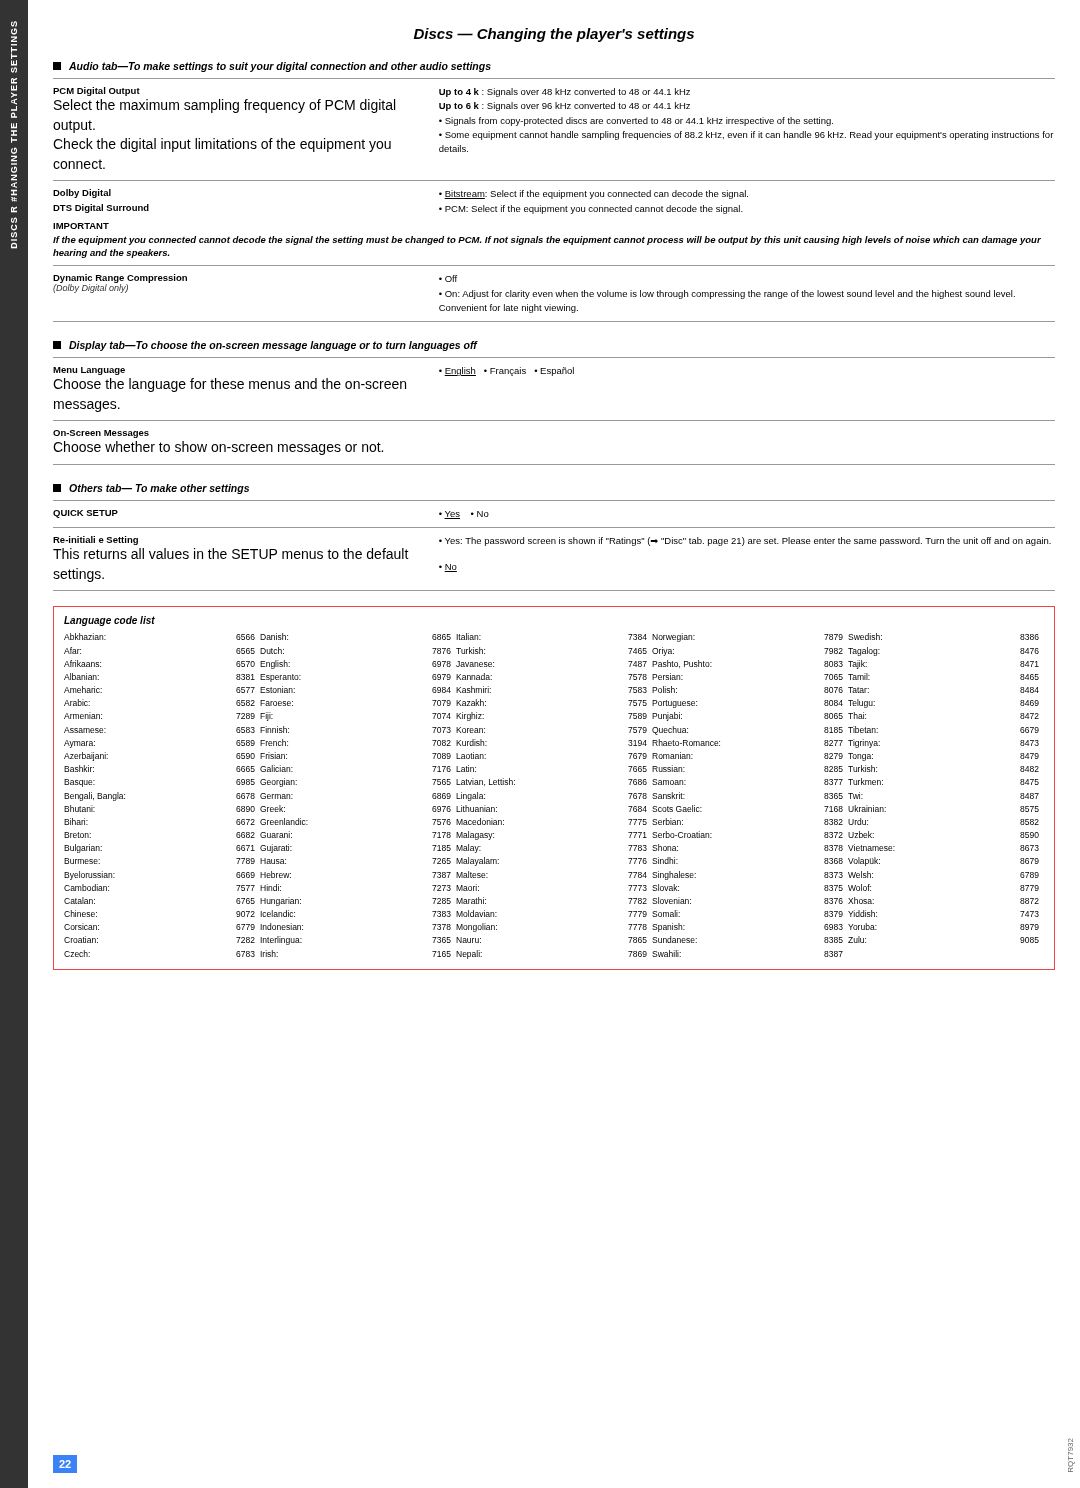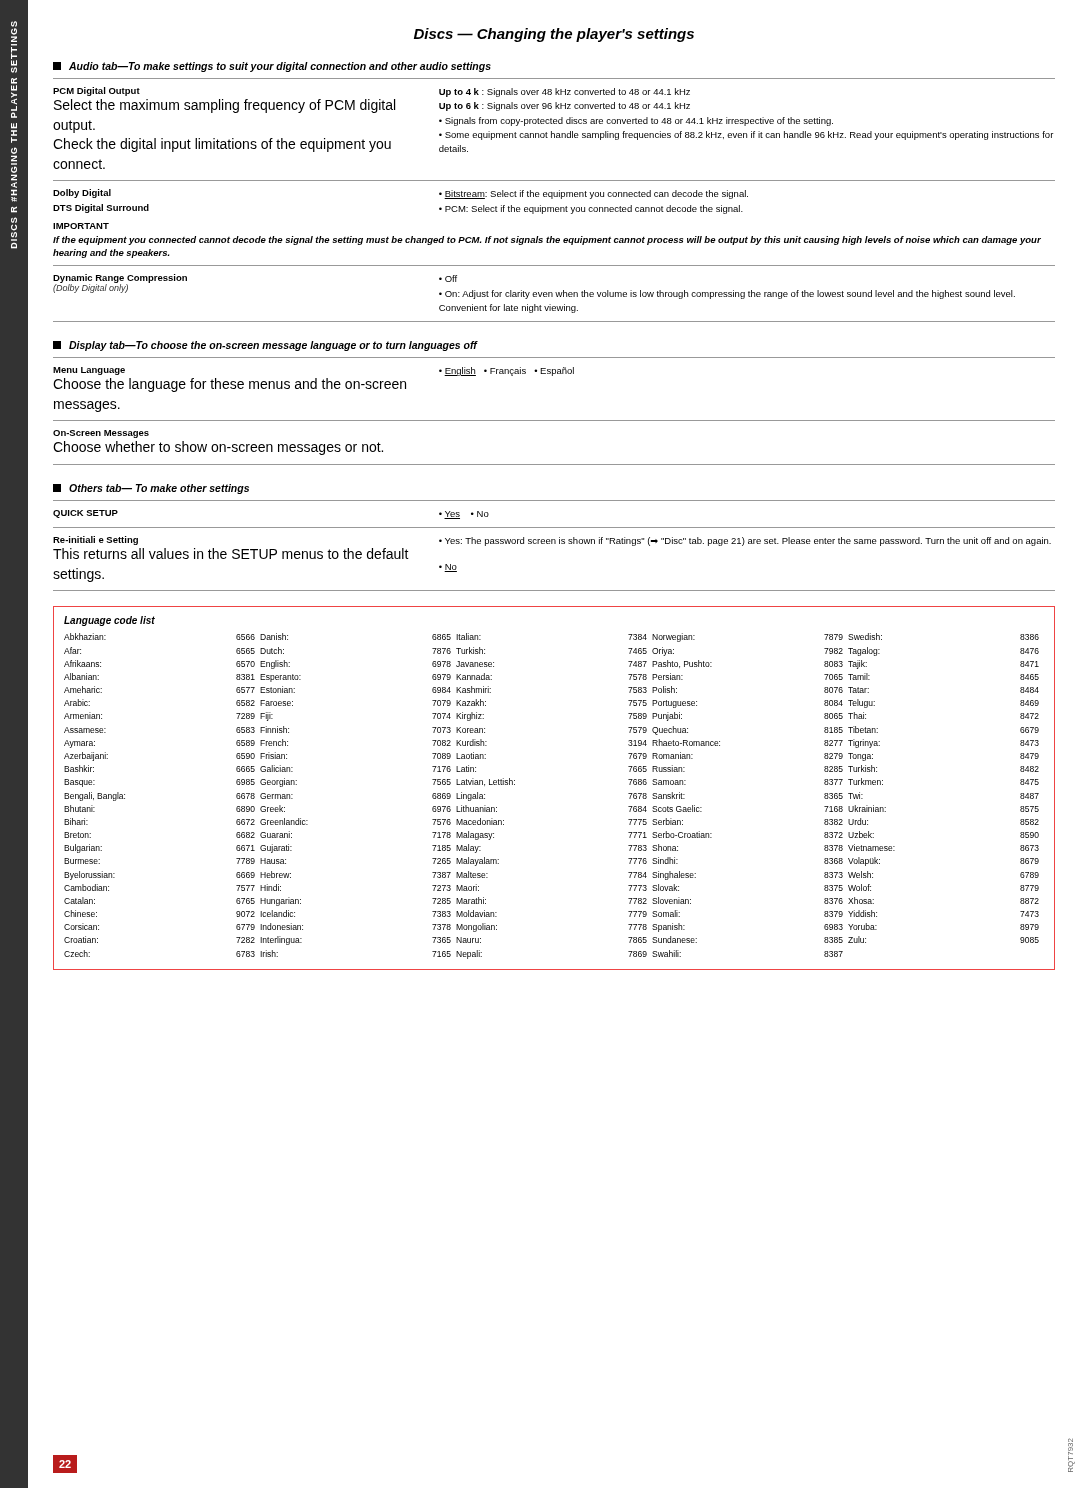--- a/index.html
+++ b/index.html
@@ -138,21 +138,21 @@
     .lang-code {
       flex-shrink: 0;
       text-align: right;
     }
     .page-number {
       position: absolute;
       bottom: 15px;
       left: 25px;
       font-size: 11px;
       font-weight: bold;
-      background: #b91c1c;
+      background: #3b82f6;
       color: #fff;
       width: 24px;
       height: 18px;
       display: flex;
       align-items: center;
       justify-content: center;
     }
     .doc-code {
       position: absolute;
       bottom: 15px;

